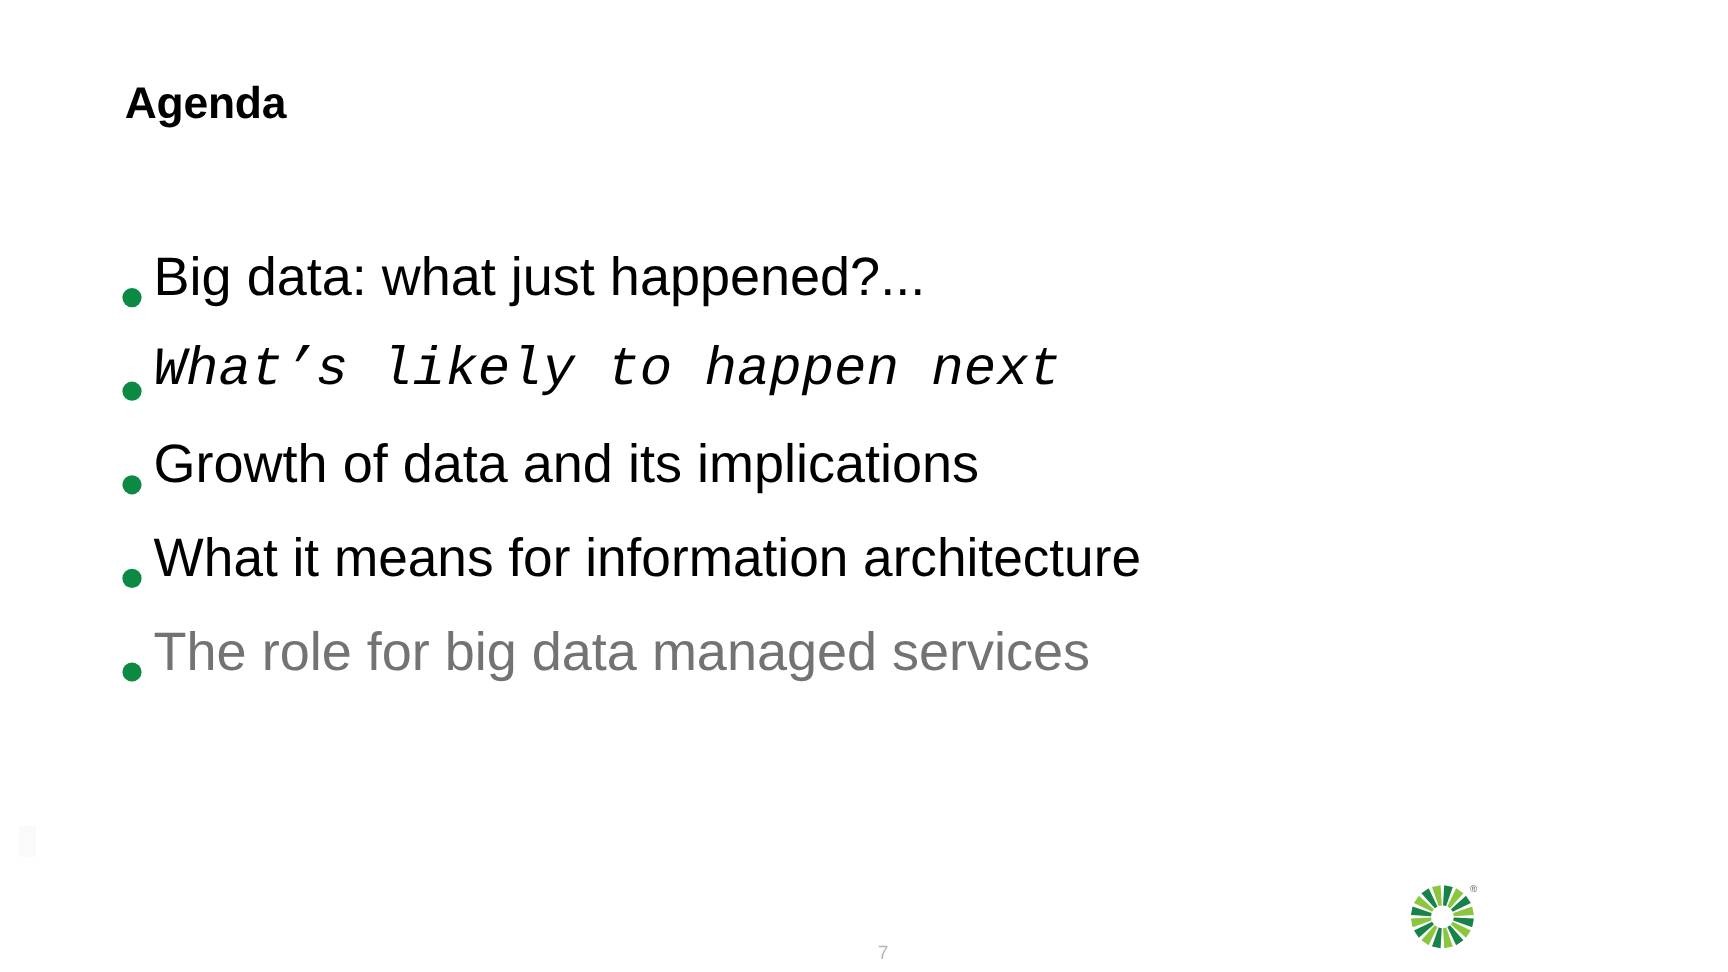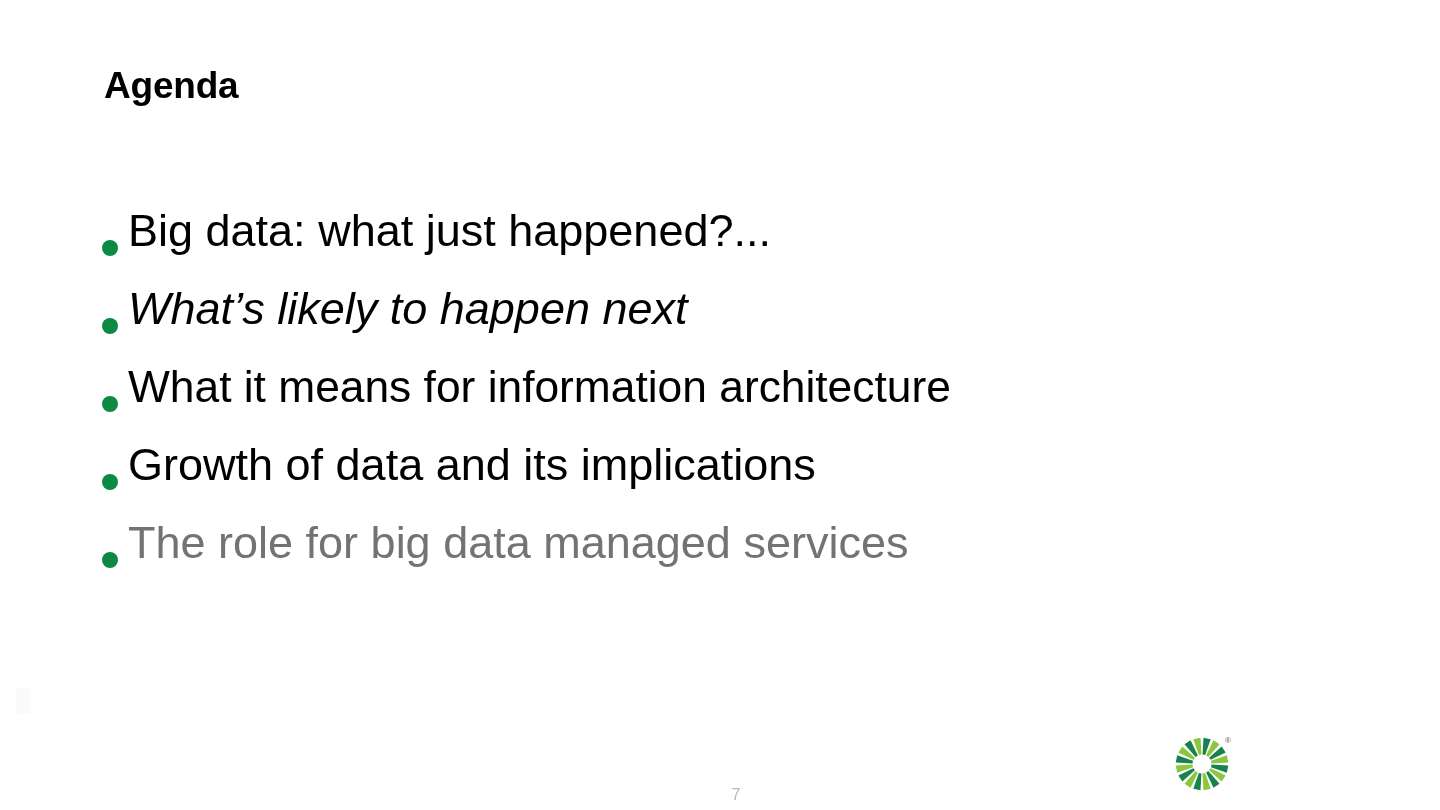--- a/index.html
+++ b/index.html
@@ -59,20 +59,21 @@
   }
   .bullet-text {
     flex: 1 1 auto;
     font-size: 45px;
     line-height: 1.08;
     color: #000000;
     white-space: nowrap;
   }
   .bullet-text.italic {
     font-style: italic;
+    font-family: Liberation Mono, monospace;
   }
   
   .bullet-text.condensed {
     transform: scaleX(0.985);
     transform-origin: left center;
   }
 
   
   #page-number {
     position: absolute;
@@ -165,26 +166,26 @@
       <span class="bullet-text" style="color: rgb(0, 0, 0);">Big data: what just happened?...</span>
     </li>
 
     <li class="bullet-row">
       <span class="bullet-marker" style="background: rgb(12, 138, 67);"></span>
       <span class="bullet-text italic" style="color: rgb(0, 0, 0);">What’s likely to happen next</span>
     </li>
 
     <li class="bullet-row">
       <span class="bullet-marker" style="background: rgb(12, 138, 67);"></span>
+      <span class="bullet-text" style="color: rgb(0, 0, 0);">Growth of data and its implications</span>
+    </li>
+
+    <li class="bullet-row">
+      <span class="bullet-marker" style="background: rgb(12, 138, 67);"></span>
       <span class="bullet-text condensed" style="color: rgb(0, 0, 0);">What it means for information architecture</span>
-    </li>
-
-    <li class="bullet-row">
-      <span class="bullet-marker" style="background: rgb(12, 138, 67);"></span>
-      <span class="bullet-text" style="color: rgb(0, 0, 0);">Growth of data and its implications</span>
     </li>
 
     <li class="bullet-row">
       <span class="bullet-marker" style="background: rgb(12, 138, 67);"></span>
       <span class="bullet-text" style="color: #737373;">The role for big data managed services</span>
     </li>
 
   </ul>
 
   <div id="edge-artifact"></div>

